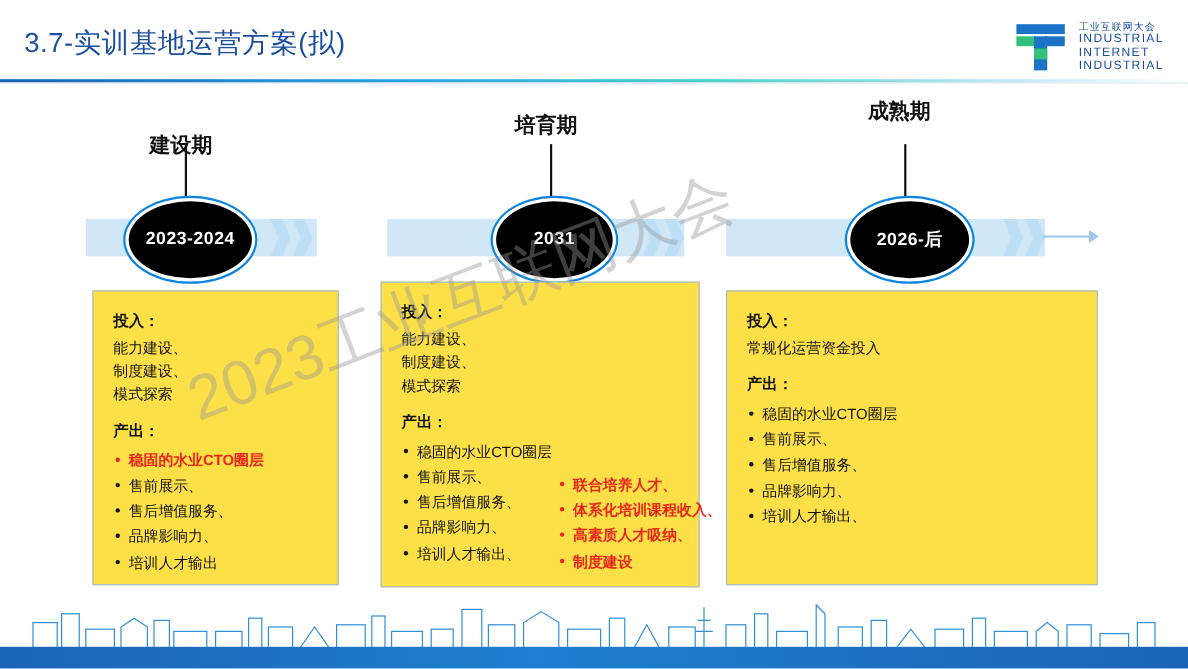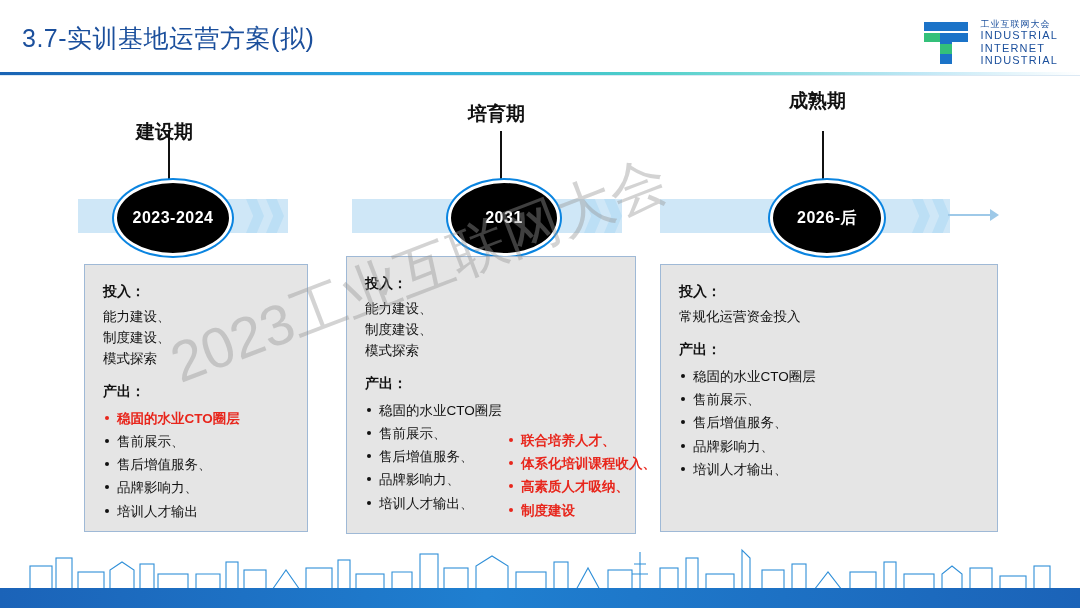--- a/index.html
+++ b/index.html
@@ -58,21 +58,21 @@
   .ellipse{
     position:absolute;border-radius:50%;
     background:#000000;border:3px solid #ffffff;
     box-shadow:0 0 0 2px #0a84e0;
     display:flex;align-items:center;justify-content:center;
     color:#fff;font-size:16px;font-weight:bold;letter-spacing:.5px;
   }
 
   
   .box{
-    position:absolute;background:#e5e5e5;border:1px solid #9fb9d6;
+    position:absolute;background:#fde047;border:1px solid #9fb9d6;
     box-sizing:border-box;padding:18px 18px 10px 18px;
   }
   .lbl{font-size:14px;font-weight:bold;color:#111;margin:0 0 6px 0;}
   .plain{font-size:13.5px;color:#111;line-height:1.55;}
   ul.bul{margin:0;padding:0;list-style:none;}
   ul.bul li{
     font-size:13.5px;color:#111;line-height:1.72;position:relative;padding-left:14px;
   }
   ul.bul li:before{
     content:"";position:absolute;left:2px;top:9px;width:4px;height:4px;border-radius:50%;

